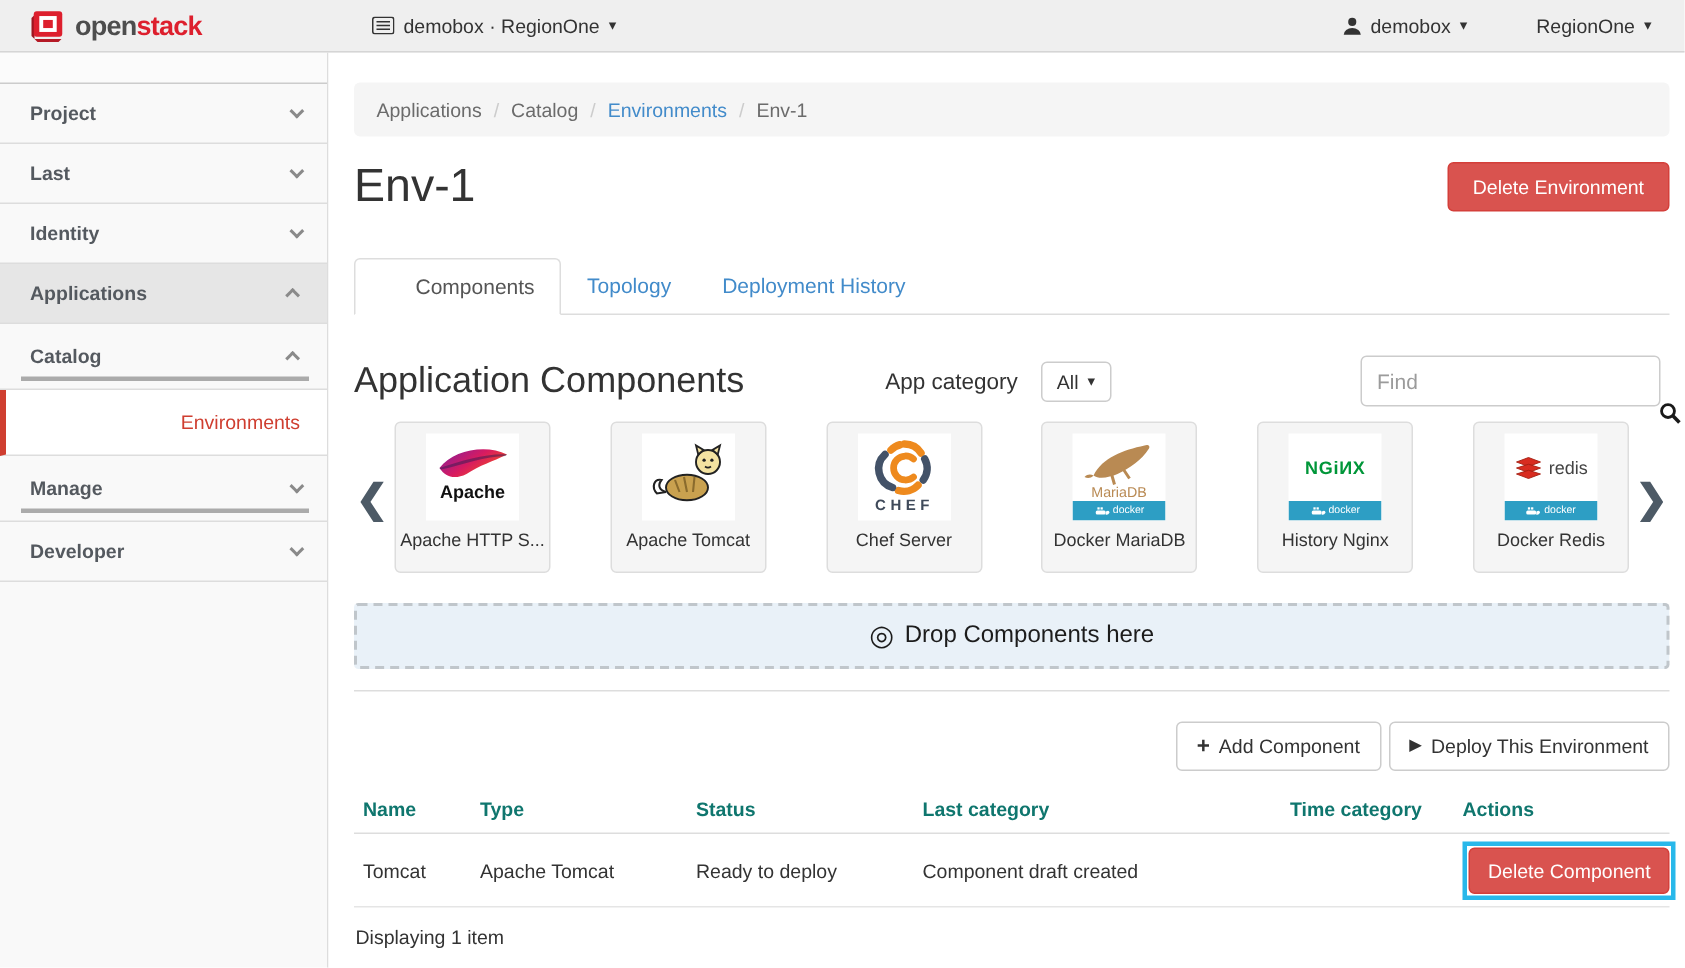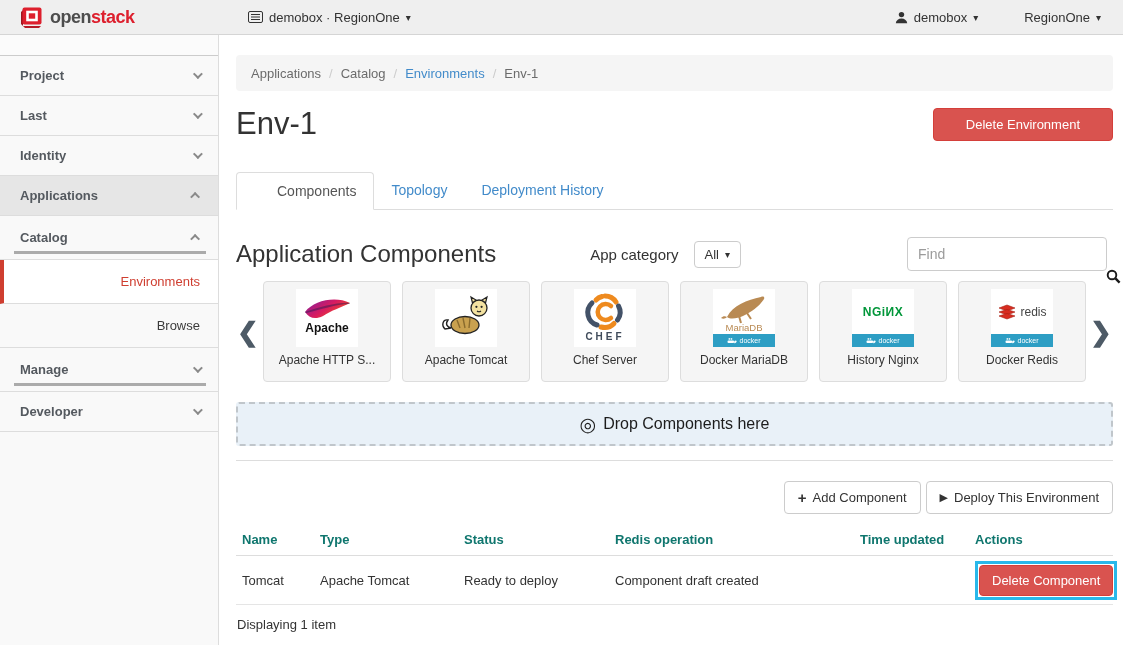--- a/index.html
+++ b/index.html
@@ -43,42 +43,42 @@
   .breadcrumb { background:#f5f5f5; border-radius:4px; height:36px; display:flex;
     align-items:center; padding:0 15px; font-size:13px; color:#6b6b6b; gap:8px; }
   .breadcrumb .sep { color:#ccc; }
   .crumb-link { color:#428bca; cursor:pointer; }
 
   .page-head { display:flex; align-items:center; margin-top:15px; }
   .page-title { font-size:31px; font-weight:normal; color:#333; }
   .btn { display:inline-flex; align-items:center; gap:6px; font-size:13px; border-radius:4px;
     padding:8px 13px; border:1px solid #ccc; background:#fff; color:#333; cursor:pointer; white-space:nowrap; }
   .btn-danger { background:#d9534f; border-color:#d43f3a; color:#fff; }
-  .page-head .btn-danger { margin-left:auto; padding:8px 32px; }
+  .page-head .btn-danger { margin-left:auto; padding:8px 16px; }
 
   .tabs { display:flex; margin-top:30px; border-bottom:1px solid #ddd; }
   .tab { font-size:14px; padding:10px 17px; color:#428bca; cursor:pointer; }
   .tab.active { color:#555; background:#fff; border:1px solid #ddd; border-bottom:1px solid #fff;
     border-radius:4px 4px 0 0; margin-bottom:-1px; cursor:default;padding-left:40px; }
 
   .panel-head { display:flex; align-items:center; margin-top:27px; position:relative; }
   .panel-title { font-size:24px; color:#333; font-weight:normal; }
   .cat-label { font-size:15px; color:#333; margin-left:94px; }
   .cat-btn { margin-left:15px; padding:5px 10px; font-size:13px; }
   .find-wrap { position:relative; margin-left:auto; margin-right:6px; }
   .find-input { width:200px; height:34px; border:1px solid #ccc; border-radius:4px; padding:0 10px;
     font-size:14px; color:#333; font-family:"Liberation Sans",sans-serif; }
   .find-input::placeholder { color:#9b9b9b; }
   .search-ico { position:absolute; right:-14px; bottom:-17px; cursor:pointer; }
 
   
   .carousel { display:flex; align-items:center; margin-top:10px; }
   .car-arrow { font-size:26px; font-weight:bold; color:#4d5a66; width:24px; text-align:center; cursor:pointer; line-height:1; }
   .cards { display:flex; gap:6px; flex:1; justify-content:space-between; padding:0 3px; }
-  .card { width:128px; height:101px; background:#f5f5f5; border:1px solid #ddd; border-radius:4px;
+  .card { width:104px; height:101px; background:#f5f5f5; border:1px solid #ddd; border-radius:4px;
     text-align:center; cursor:pointer; }
   .card-img { width:62px; height:58px; background:#fff; margin:7px auto 0; display:flex;
     flex-direction:column; align-items:center; justify-content:center; overflow:hidden; }
   .card-name { font-size:12px; color:#333; margin-top:6px; white-space:nowrap; }
   .docker-strip { width:62px; height:13px; background:#2d9ec4; color:#fff; font-size:7px;
     display:flex; align-items:center; justify-content:center; gap:2px; flex:none; }
   .logo-box { flex:1; display:flex; align-items:center; justify-content:center; width:62px; }
 
   
   .dropzone { margin-top:20px; height:44px; background:#e9f1f8; border:2px dashed #c0c6cb; border-radius:3px;
@@ -161,23 +161,20 @@
     <span class="side-label">Applications</span>
     <span class="chev up"></span>
   </div>
   <div class="side-item lvl2">
     <span class="side-label">Catalog</span>
     <span class="chev up"></span>
     <span class="side-underline"></span>
   </div>
   <div class="side-item current">
     <span class="side-label">Environments</span>
-  </div>
-  <div class="side-item plain-right">
-    <span class="side-label">Browse</span>
   </div>
   <div class="side-item lvl2">
     <span class="side-label">Manage</span>
     <span class="chev down"></span>
     <span class="side-underline"></span>
   </div>
   <div class="side-item">
     <span class="side-label">Developer</span>
     <span class="chev down"></span>
   </div>
@@ -365,22 +362,22 @@
       <span class="play-glyph">▶</span>
       <span>Deploy This Environment</span>
     </button>
   </div>
 
   <div class="env-table">
     <div class="t-head">
       <div>Name</div>
       <div>Type</div>
       <div>Status</div>
-      <div>Redis operation</div>
-      <div>Time updated</div>
+      <div>Last category</div>
+      <div>Time category</div>
       <div>Actions</div>
     </div>
     <div class="t-row">
       <div class="cell-link">Tomcat</div>
       <div>Apache Tomcat</div>
       <div>Ready to deploy</div>
       <div>Component draft created</div>
       <div></div>
       <div>
         <span class="hl-box">

